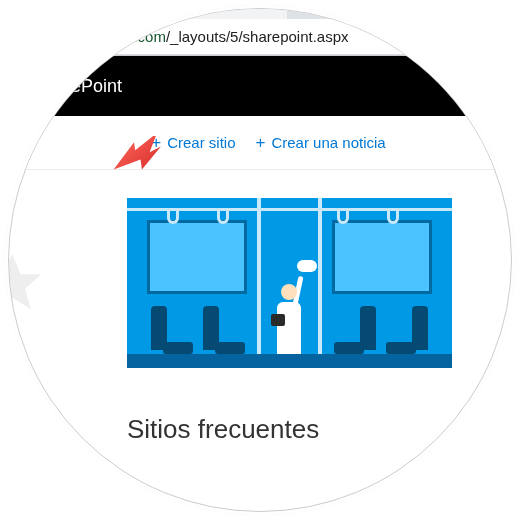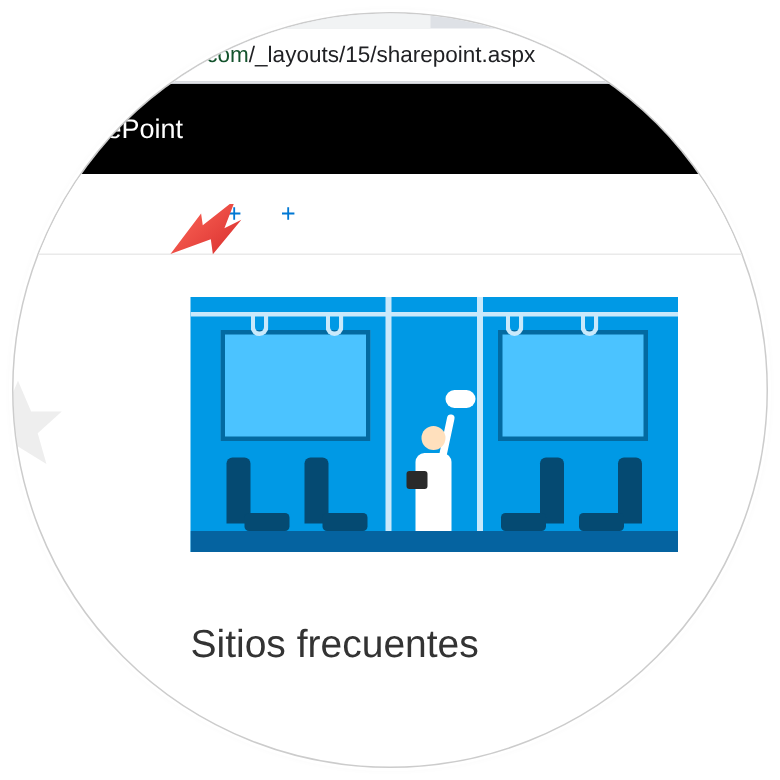--- a/index.html
+++ b/index.html
@@ -119,37 +119,39 @@
           </span>
           <span class="tab-title">SharePoint</span>
           <span class="tab-close">×</span>
         </div>
         <div class="new-tab">
           <span>+</span>
         </div>
       </div>
       <div class="url-bar-row">
         <div class="url-text">
-          <span class="muted">lvetic.sharepoint.com</span><span>/_layouts/15/sharepoint.aspx</span>
+          <span class="muted">lvetic.sharepoint.com</span><span>/_layouts/5/sharepoint.aspx</span>
         </div>
       </div>
     </div>
 
     <div class="sp-topbar">
       <span>SharePoint</span>
     </div>
 
     <div class="action-row">
       <span class="left-crumb">Point</span>
 
       <div class="action-btn">
         <span class="plus">+</span>
+        <span>Crear sitio</span>
       </div>
       <div class="action-btn">
         <span class="plus">+</span>
+        <span>Crear una noticia</span>
       </div>
 
       <div class="red-arrow">
         <svg width="54" height="40" viewBox="0 0 54 40">
           <defs>
             <linearGradient id="g" x1="0" y1="0" x2="1" y2="1">
               <stop offset="0" stop-color="#ff6a5a"></stop>
                 <stop offset="1" stop-color="#d82e2e"></stop>
             </linearGradient>
           </defs>

